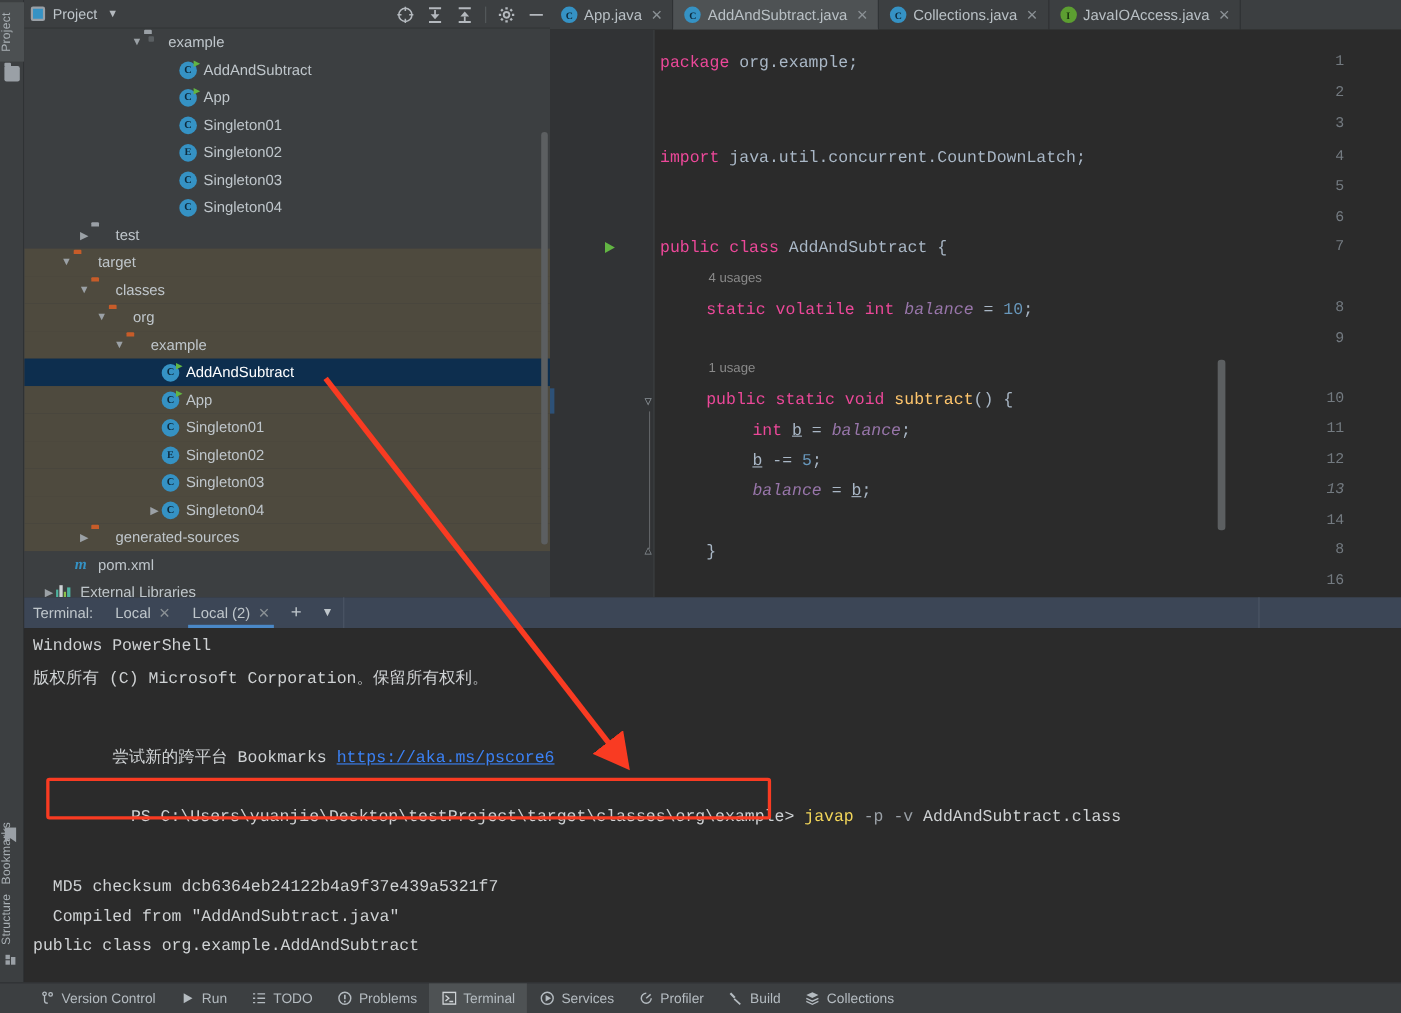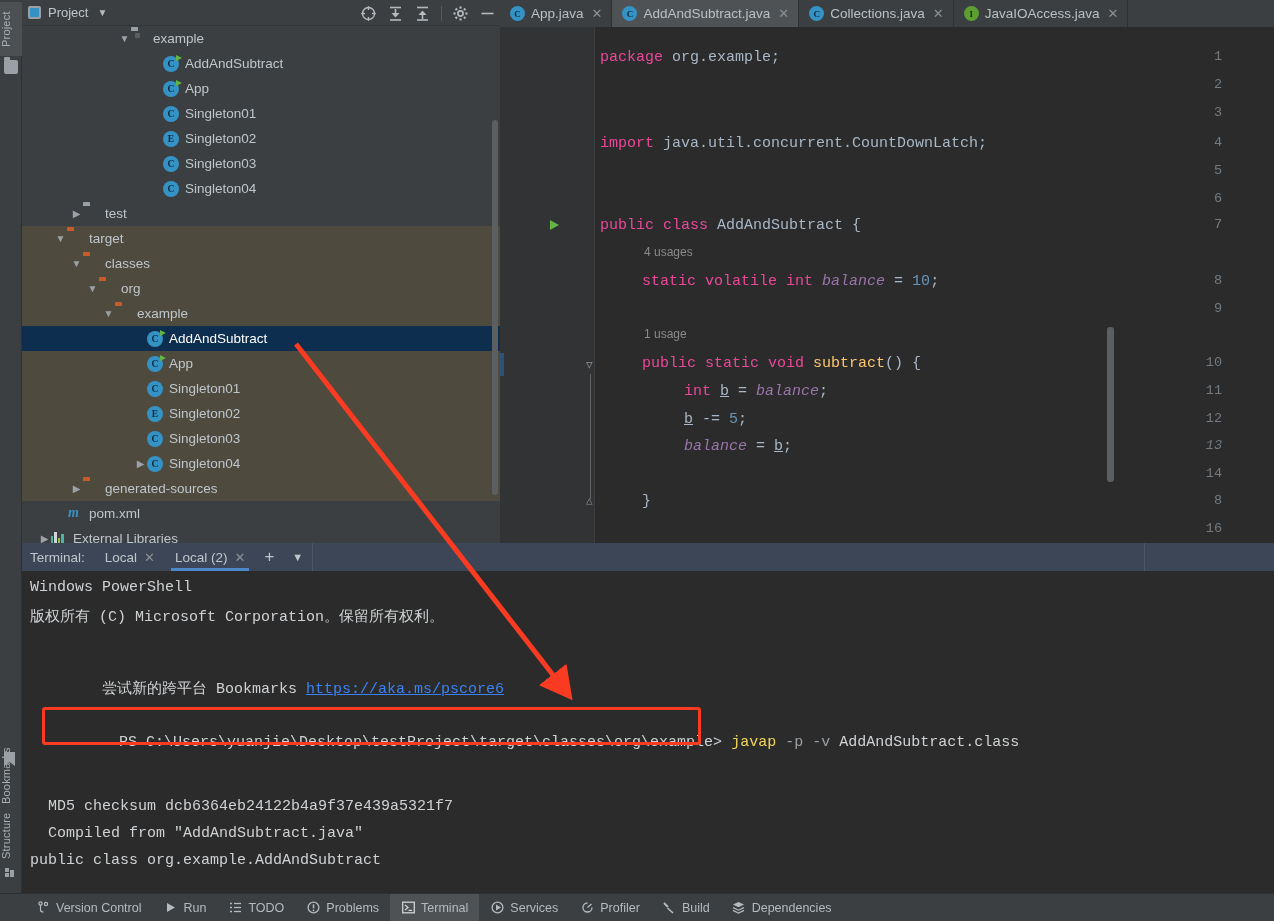--- a/index.html
+++ b/index.html
@@ -638,17 +638,17 @@
         <span>Build</span>
       </div>
       <div class="sb-item">
         <span class="sb-ico">
           <svg width="13" height="13" viewBox="0 0 13 13">
             <path d="M6.5 1 L12 3.6 L6.5 6.2 L1 3.6 Z" fill="#b4bbc0"></path>
             <path d="M1 6.6 L6.5 9.2 L12 6.6" fill="none" stroke="#b4bbc0" stroke-width="1.2"></path>
             <path d="M1 9.4 L6.5 12 L12 9.4" fill="none" stroke="#b4bbc0" stroke-width="1.2"></path>
           </svg>
         </span>
-        <span>Dependencies</span>
+        <span>Collections</span>
       </div>
     </div>
 
 </div>
 
 </body></html>

